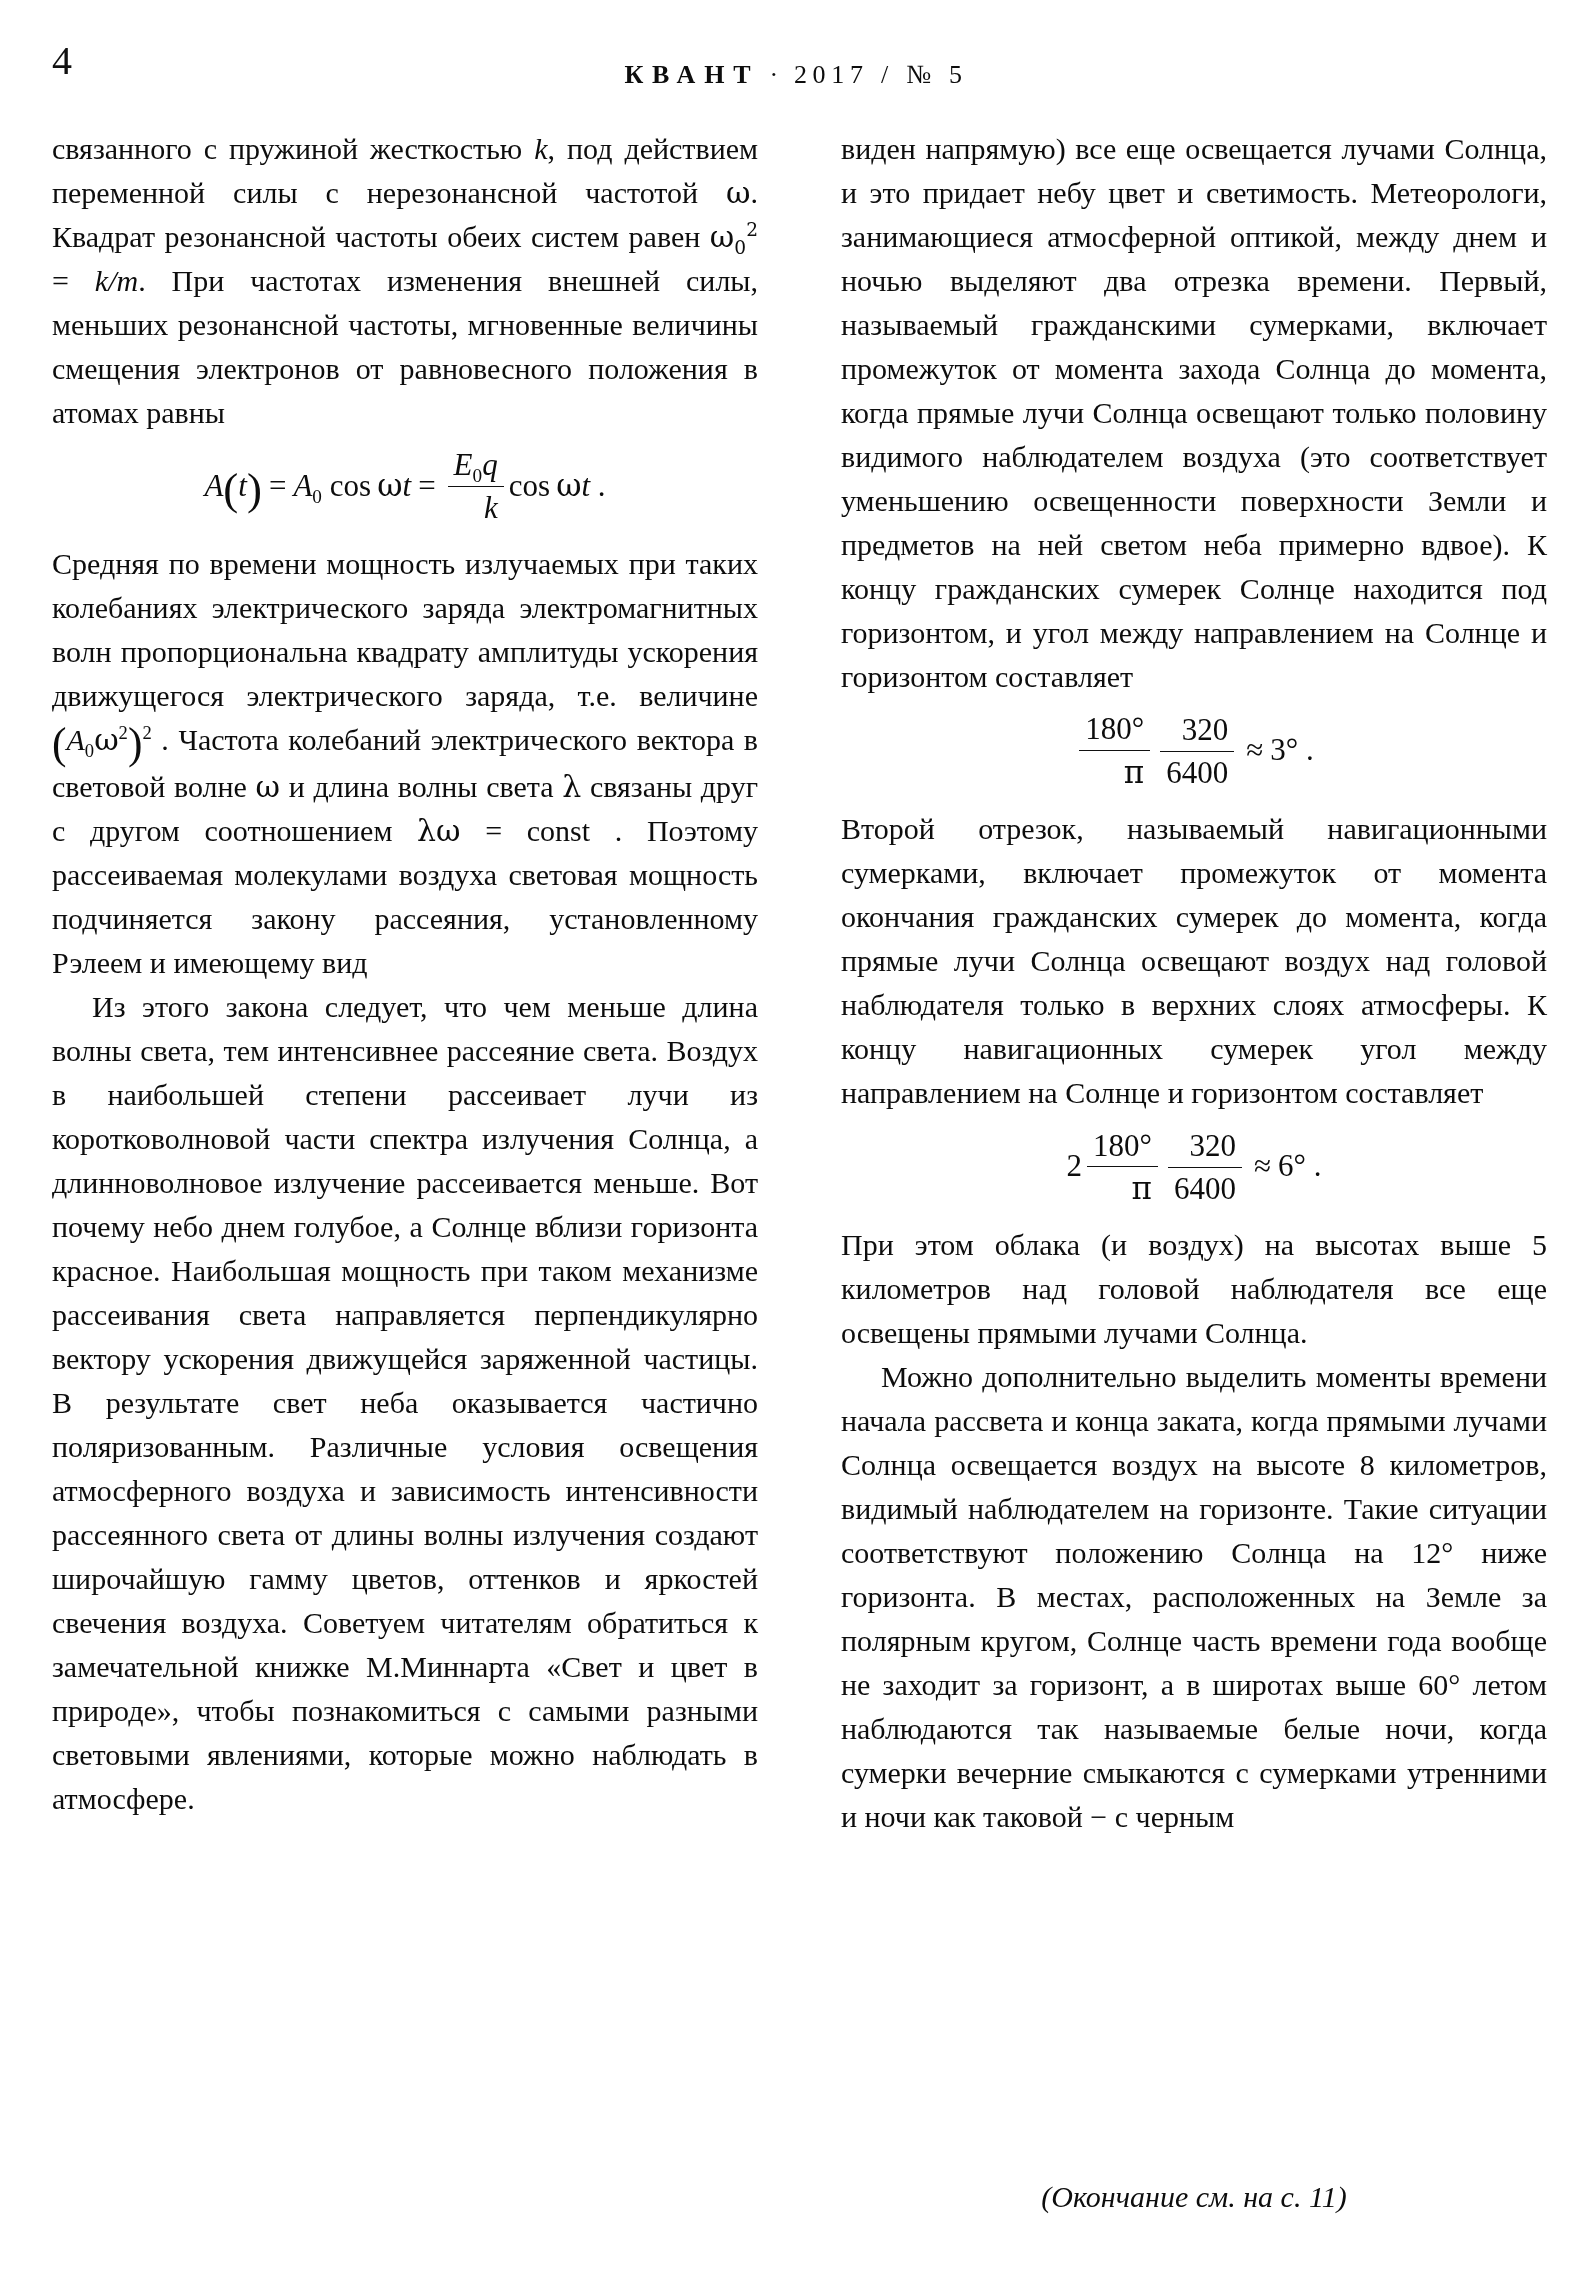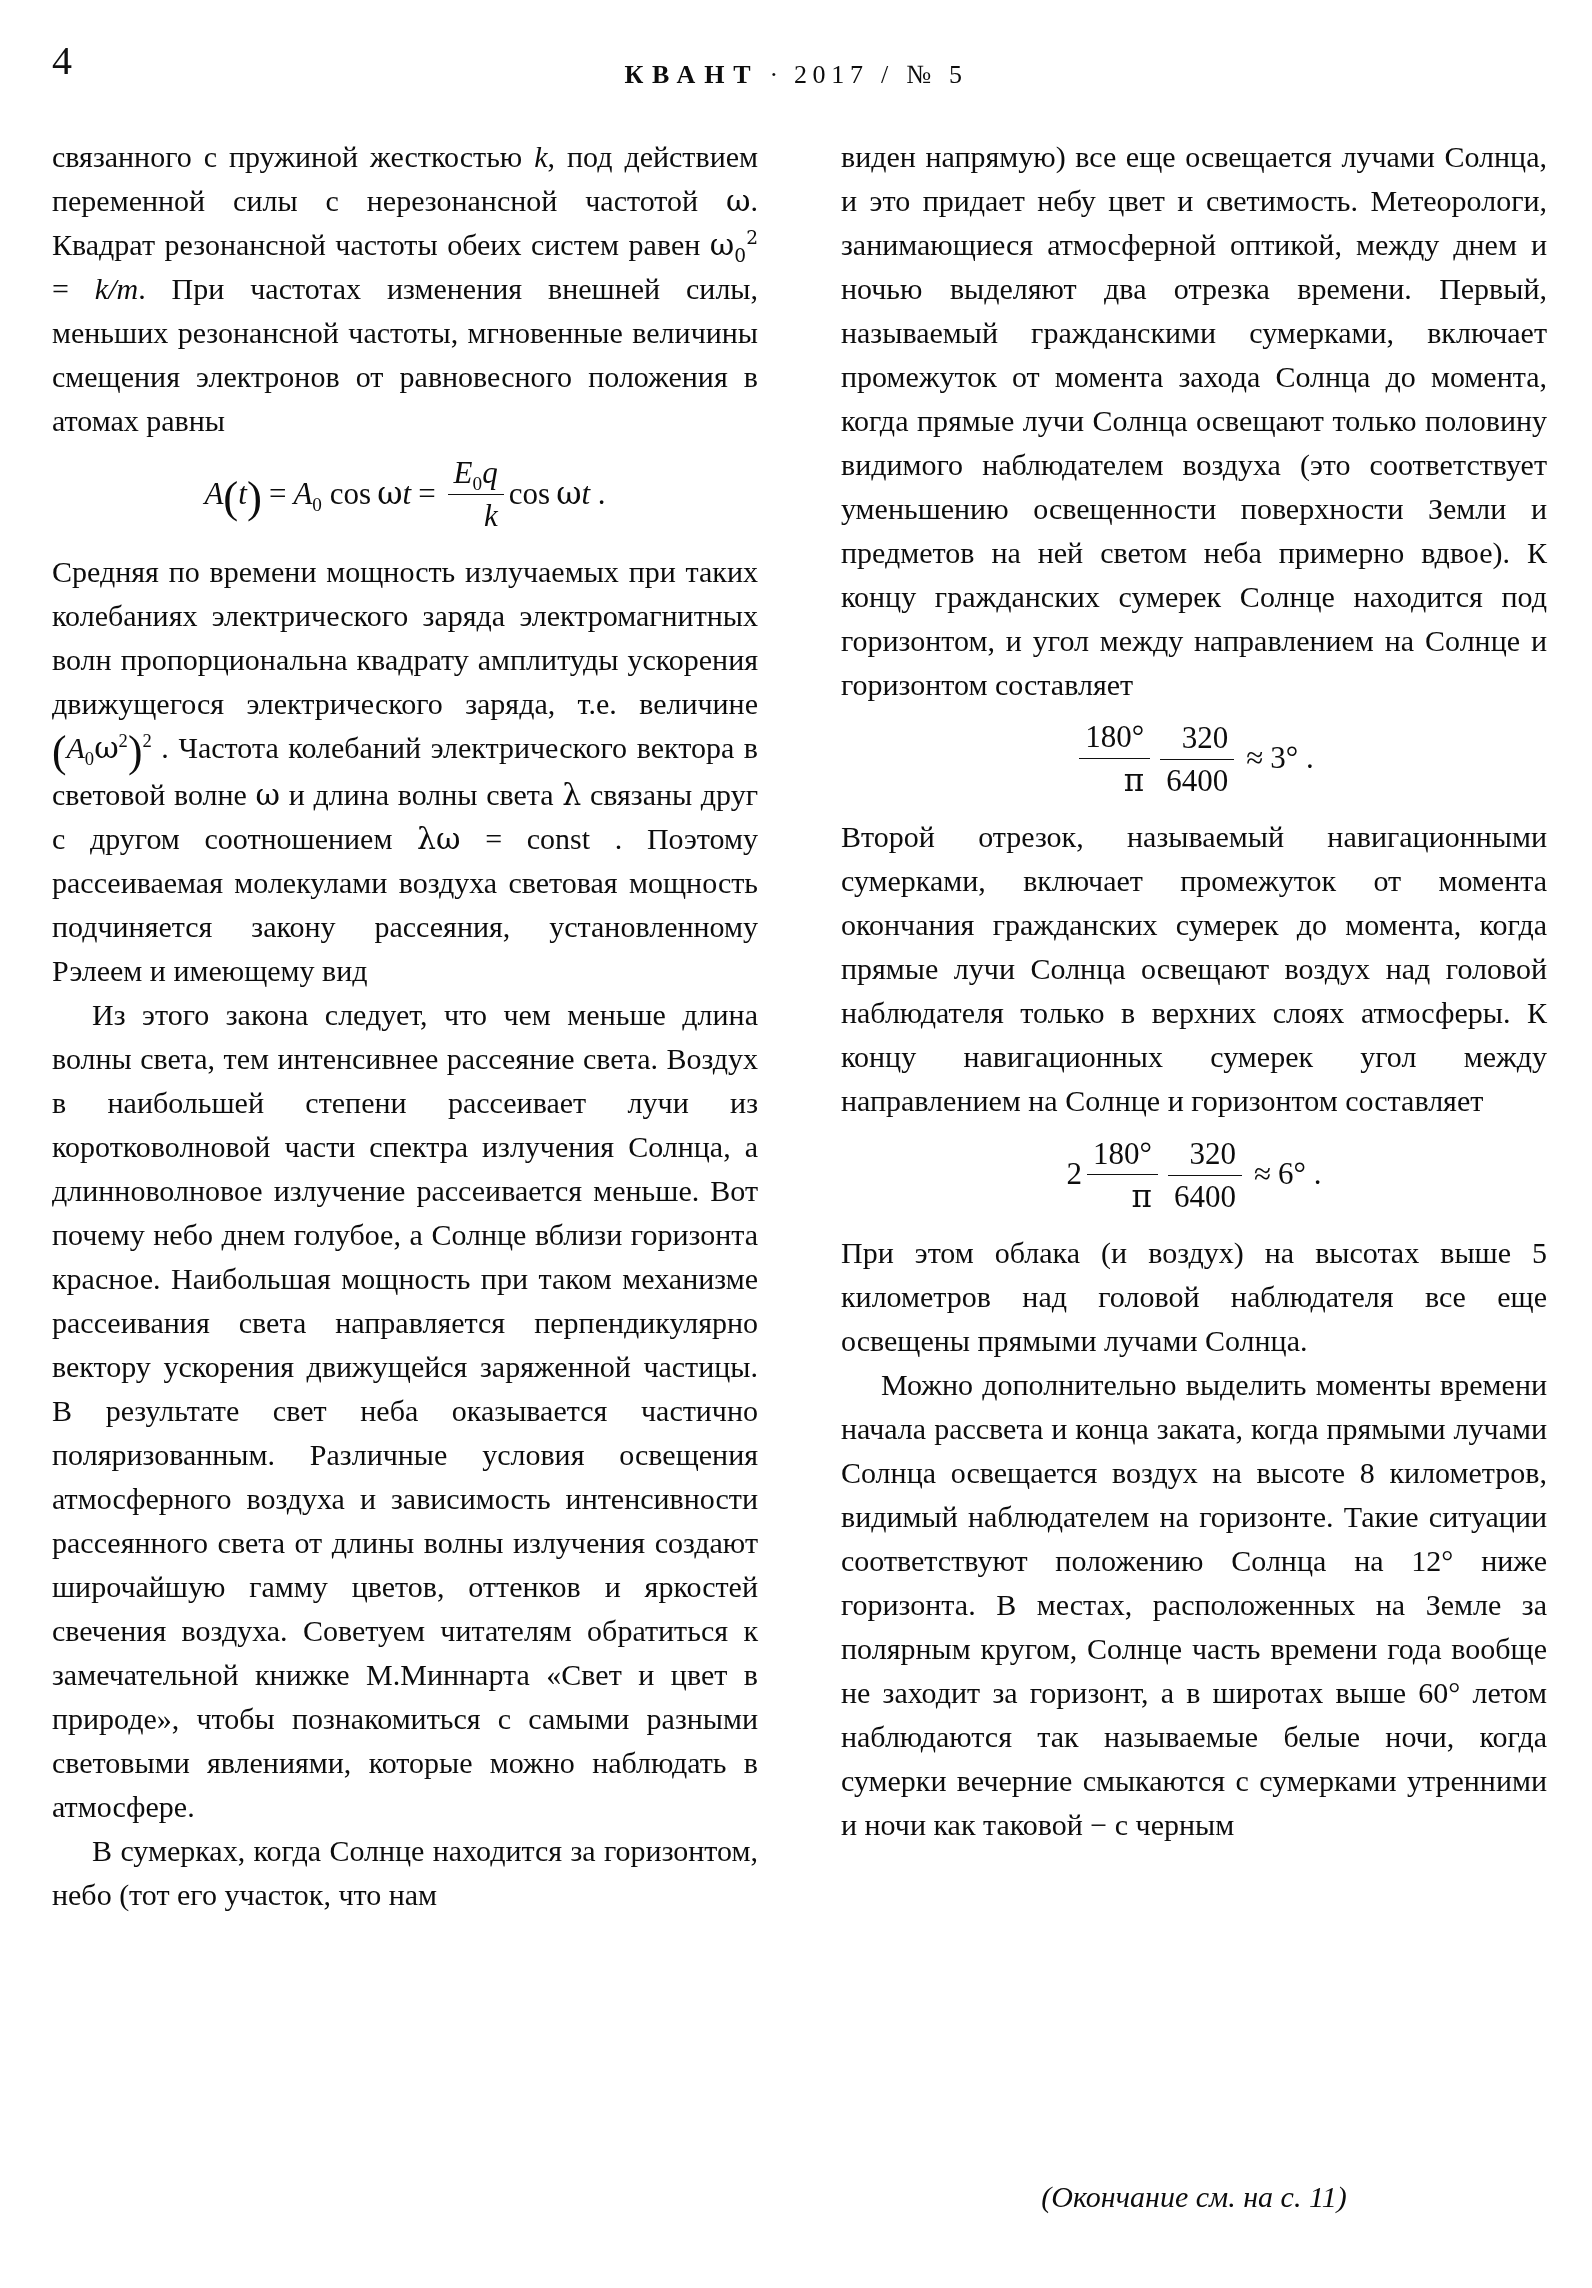--- a/index.html
+++ b/index.html
@@ -56,21 +56,21 @@
   .runhead .sep {
     letter-spacing: 0.22em;
     padding: 0 10px;
   }
   .runhead .issue {
     letter-spacing: 0.22em;
   }
   
   .col {
     position: absolute;
-    top: 135px;
+    top: 127px;
     width: 706px;
     font-size: 30px;
     line-height: 44px;
     text-align: justify;
     text-justify: inter-word;
     hyphens: manual;
   }
   .col-left  { left: 52px;  }
   .col-right { left: 841px; }
 
@@ -155,21 +155,20 @@
 
     <div class="disp">
       <span class="mi">A</span><span class="paren-big">(</span><span class="mi">t</span><span class="paren-big">)</span><span class="op">=</span><span class="mi">A</span><sub class="mn">0</sub><span class="mr">&nbsp;cos </span><span class="gk">ω</span><span class="mi">t</span><span class="op">=</span><span class="frac"><span class="num"><span class="mi">E</span><sub class="mn">0</sub><span class="mi">q</span></span><span class="den"><span class="mi">k</span></span></span><span class="mr">cos </span><span class="gk">ω</span><span class="mi">t</span><span class="mr">&nbsp;.</span>
     </div>
 
     <p class="noindent">Средняя по времени мощность излучаемых при таких колебаниях электрического заряда электромагнитных волн пропорциональна квадрату амплитуды ускорения движущегося электрического заряда, т.е. величине <span><span class="paren-big">(</span><span class="mi">A</span><sub class="mn">0</sub><span class="gk">ω</span><sup class="mn">2</sup><span class="paren-big">)</span><sup class="mn">2</sup></span> . Частота колебаний электрического вектора в световой волне <span class="gk">ω</span> и длина волны света <span class="gk">λ</span> связаны друг с другом соотношением <span><span class="gk">λω</span><span class="mr"> = const</span></span> . Поэтому рассеиваемая молекулами воздуха световая мощность подчиняется закону рассеяния, установленному Рэлеем и имеющему вид</p>
 
 
     <p class="indent">Из этого закона следует, что чем меньше длина волны света, тем интенсивнее рассеяние света. Воздух в наибольшей степени рассеивает лучи из коротковолновой части спектра излучения Солнца, а длинноволновое излучение рассеивается меньше. Вот почему небо днем голубое, а Солнце вблизи горизонта красное. Наибольшая мощность при таком механизме рассеивания света направляется перпендикулярно вектору ускорения движущейся заряженной частицы. В результате свет неба оказывается частично поляризованным. Различные условия освещения атмосферного воздуха и зависимость интенсивности рассеянного света от длины волны излучения создают широчайшую гамму цветов, оттенков и яркостей свечения воздуха. Советуем читателям обратиться к замечательной книжке М.Миннарта «Свет и цвет в природе», чтобы познакомиться с самыми разными световыми явлениями, которые можно наблюдать в атмосфере.</p>
 
-    <p class="indent">В сумерках, когда Солнце находится за горизонтом, небо (тот его участок, что нам</p>
   </div>
 
   <div class="col col-right">
 
     <p class="noindent">виден напрямую) все еще освещается лучами Солнца, и это придает небу цвет и светимость. Метеорологи, занимающиеся атмосферной оптикой, между днем и ночью выделяют два отрезка времени. Первый, называемый гражданскими сумерками, включает промежуток от момента захода Солнца до момента, когда прямые лучи Солнца освещают только половину видимого наблюдателем воздуха (это соответствует уменьшению освещенности поверхности Земли и предметов на ней светом неба примерно вдвое). К концу гражданских сумерек Солнце находится под горизонтом, и угол между направлением на Солнце и горизонтом составляет</p>
 
     <div class="disp">
       <span class="frac"><span class="num"><span class="mr">180°</span></span><span class="den"><span class="gk">π</span></span></span><span class="frac"><span class="num"><span class="mr">320</span></span><span class="den"><span class="mr">6400</span></span></span><span class="op">≈</span><span class="mr">3°&nbsp;.</span>
     </div>
 

